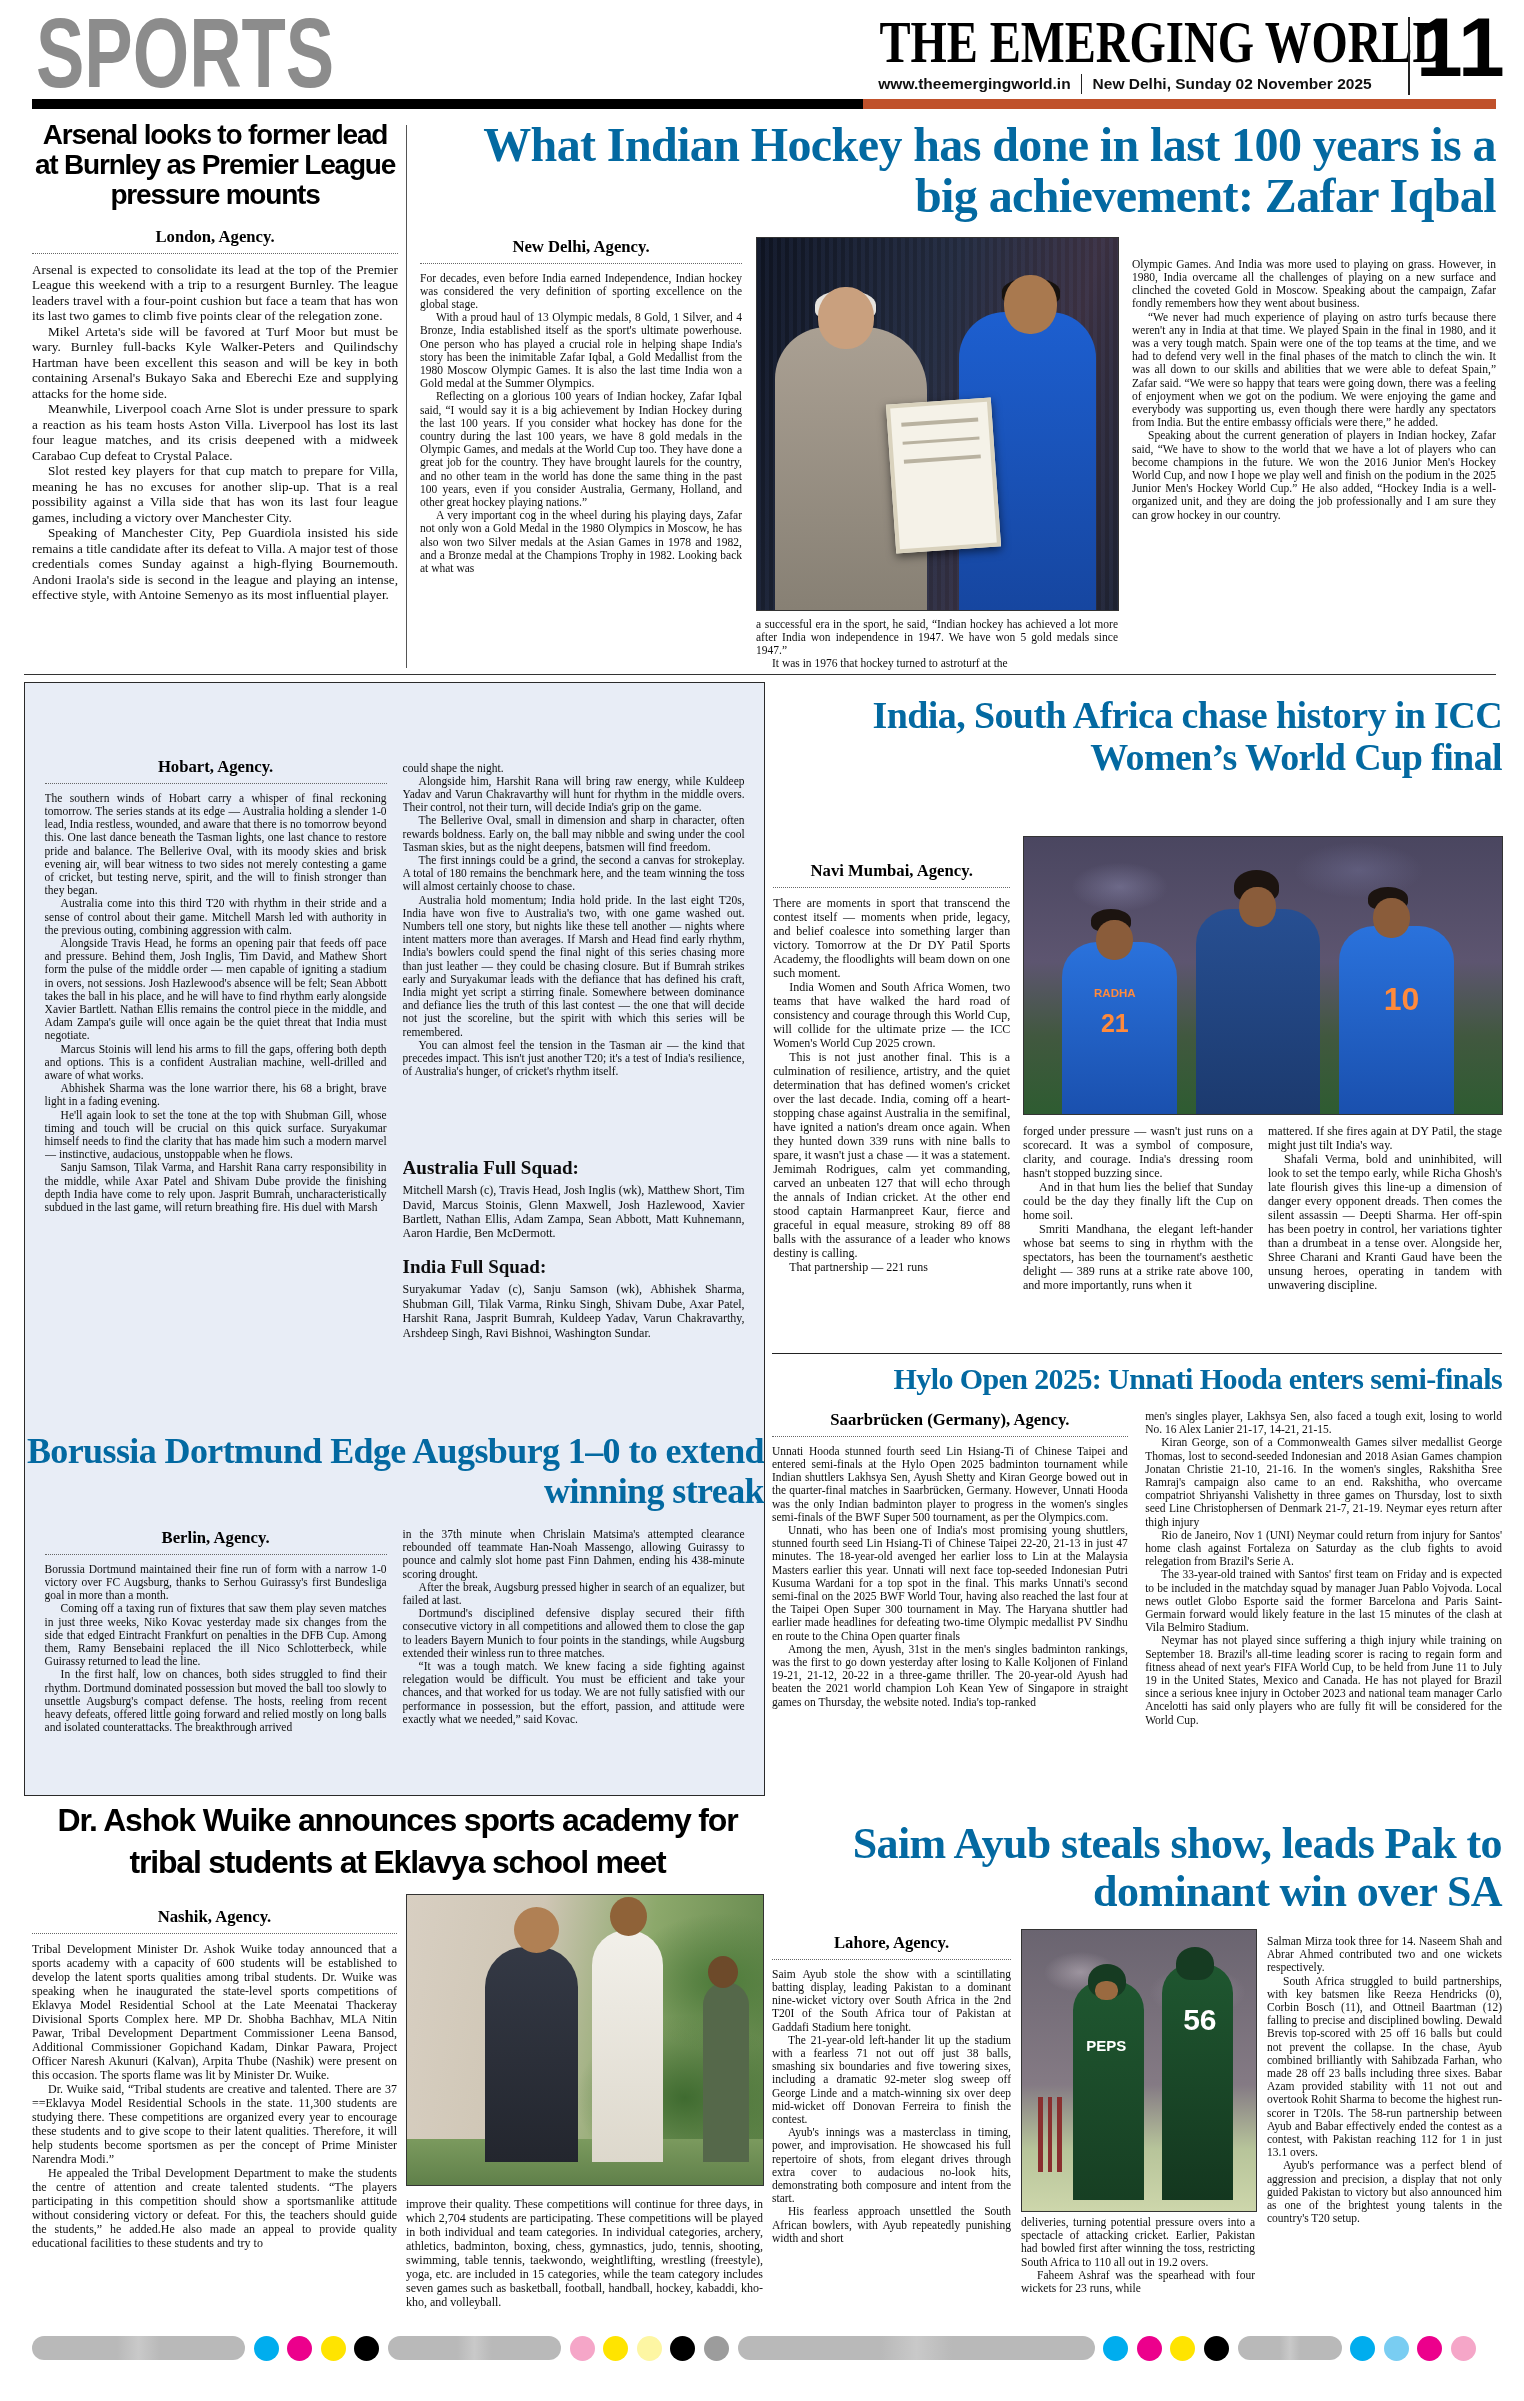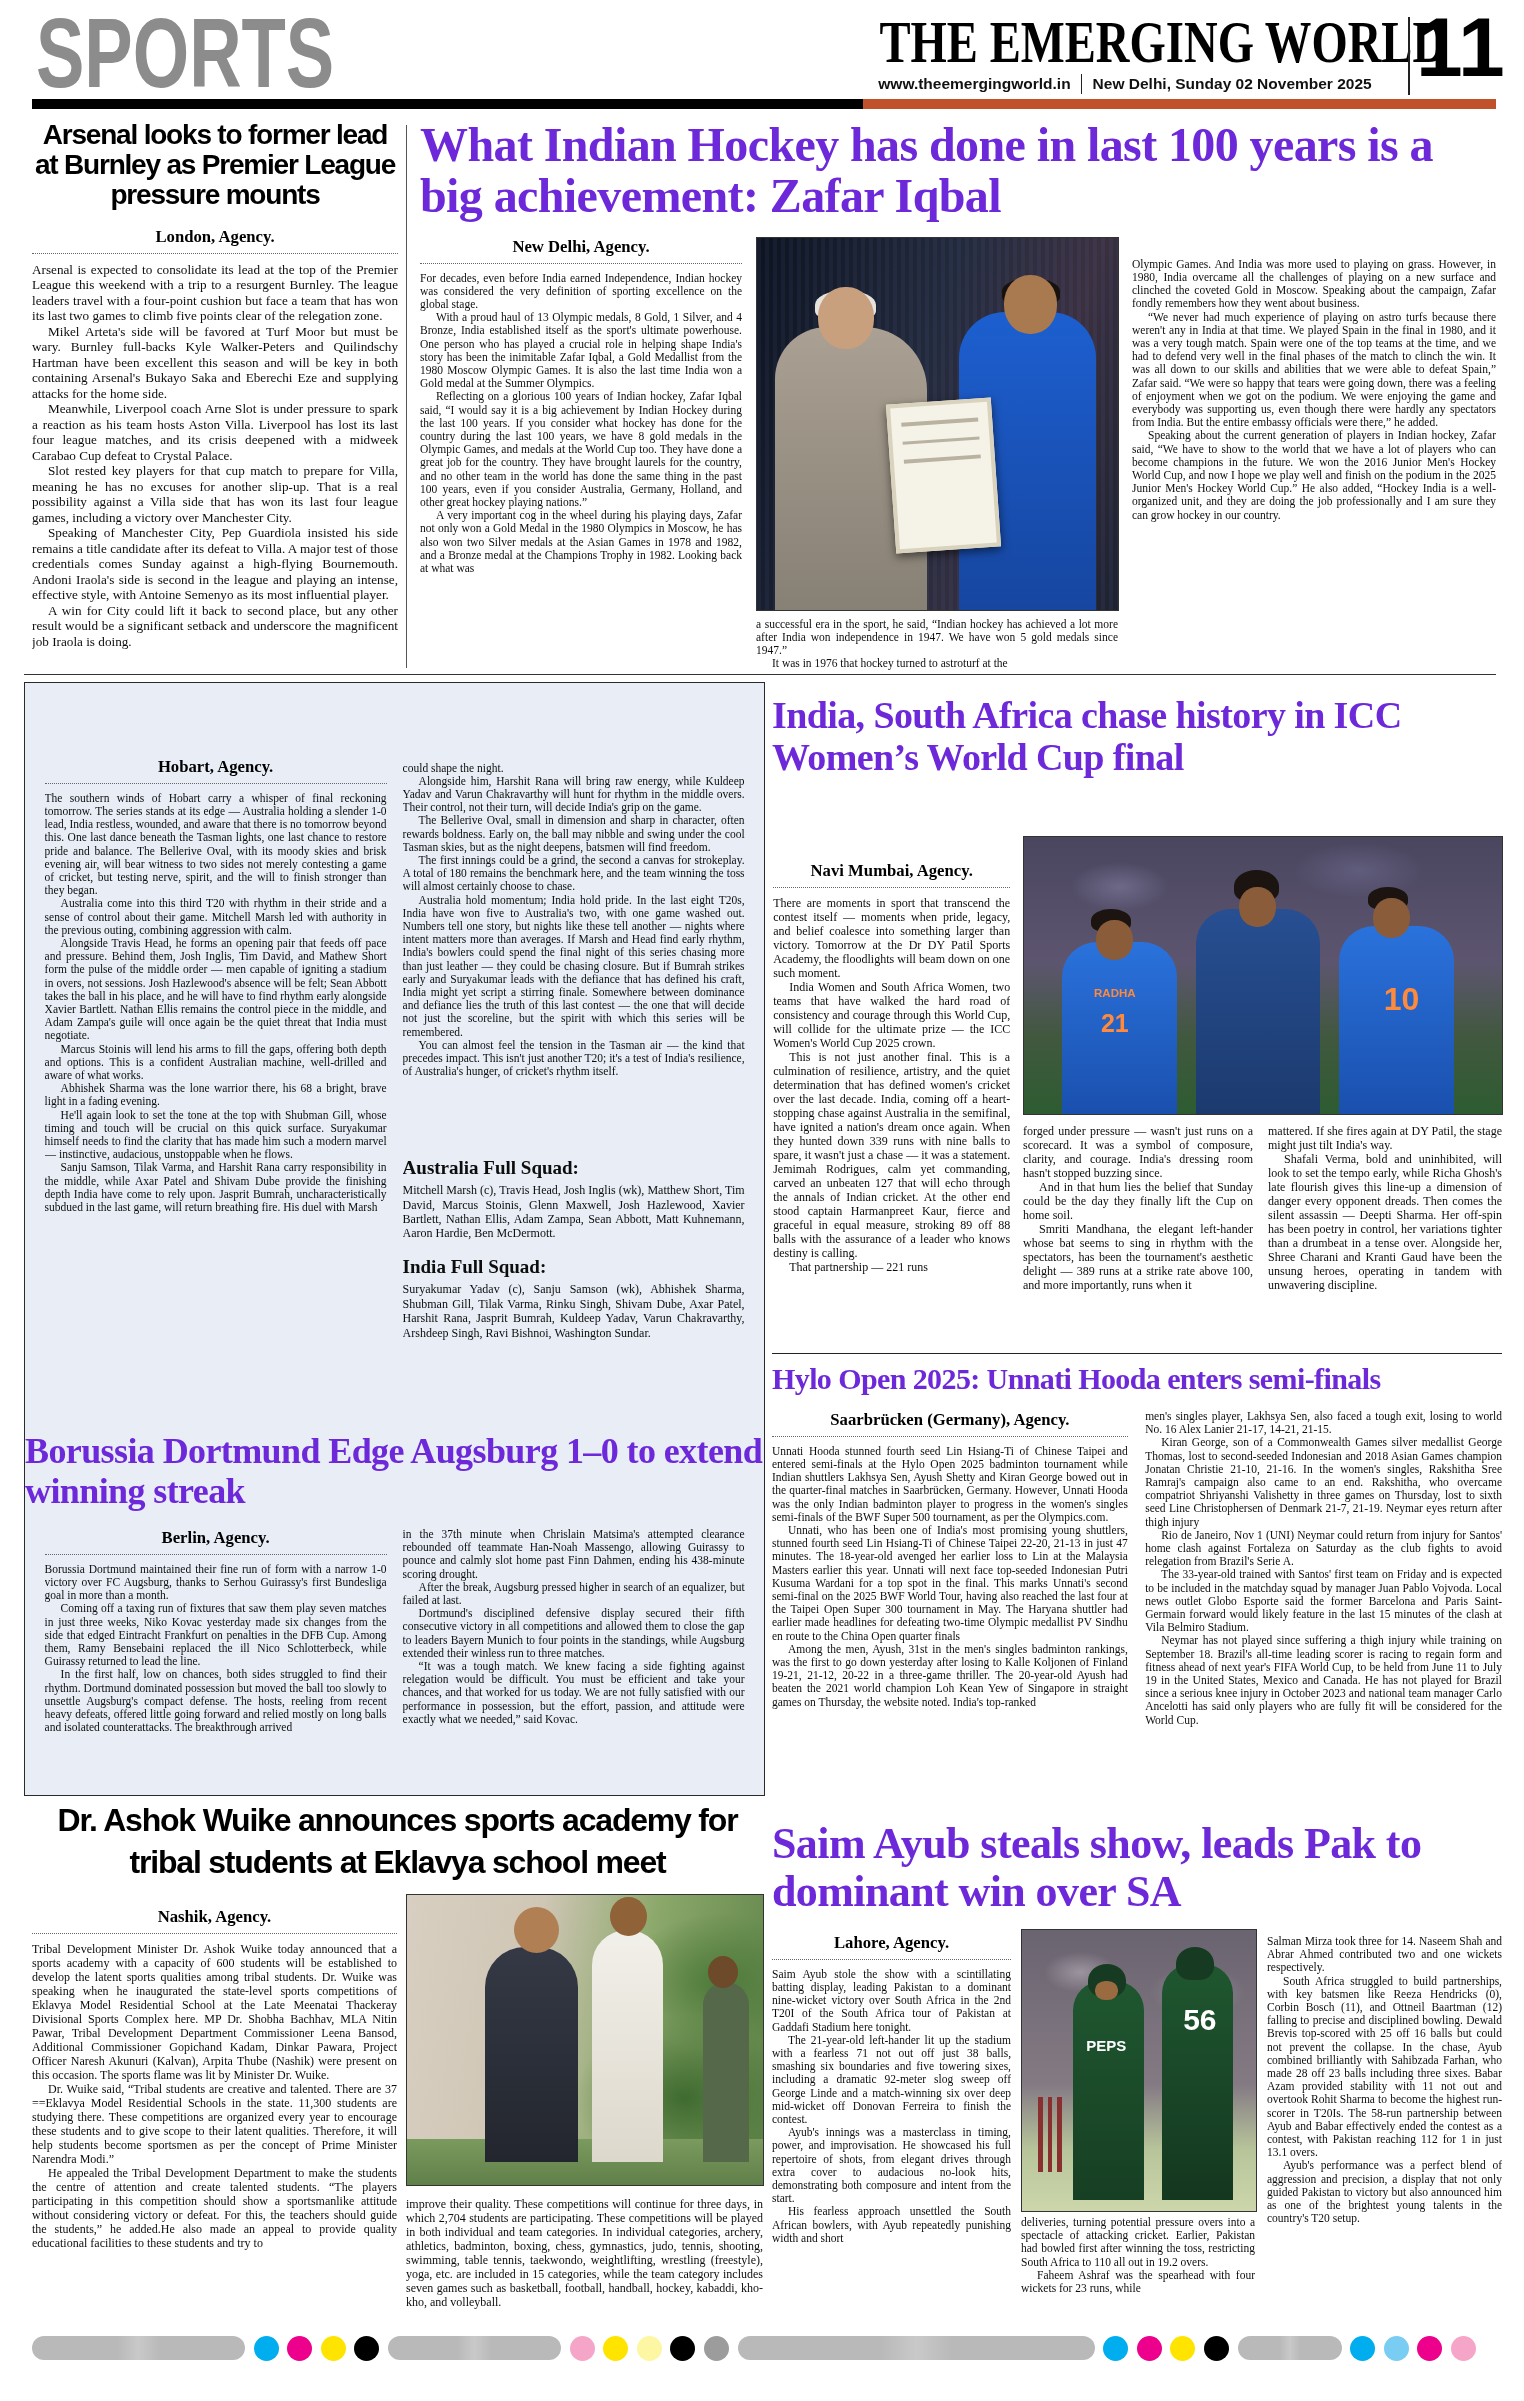--- a/index.html
+++ b/index.html
@@ -10,21 +10,21 @@
   .masthead{position:absolute;left:846px;top:12.7px;width:558px;text-align:center;font-family:"Liberation Serif",serif;font-weight:700;font-size:53px;line-height:1;transform:scale(.88,1.12);transform-origin:center top;white-space:nowrap;color:#000;}
   .masthead-sub{position:absolute;left:846px;top:74px;width:558px;display:flex;justify-content:center;align-items:center;gap:10.4px;font-family:"Liberation Sans",sans-serif;font-weight:700;font-size:15.5px;color:#111;}
   .vline{width:1.2px;height:19.6px;background:#222;}
   .head-divider{position:absolute;left:1408px;top:17.3px;width:1.7px;height:78px;background:#222;}
   .page-number{position:absolute;left:1416px;top:1.2px;width:81px;font-family:"Liberation Sans",sans-serif;font-weight:700;font-size:84px;text-align:center;line-height:1.1;color:#000;}
   .bar{position:absolute;top:99px;height:9.8px;}
   .bar-black{left:32px;width:831px;background:#000;}
   .bar-orange{left:863px;width:633px;background:#c0512b;}
 
   
-  .hl-serif{font-family:"Liberation Serif",serif;font-weight:700;text-align:left;letter-spacing:-0.6px;color:#6d28d9;margin:0;}
+  .hl-serif{font-family:"Liberation Serif",serif;font-weight:700;text-align:right;letter-spacing:-0.6px;color:#0369a1;margin:0;}
   .hl-sans{font-family:"Liberation Sans",sans-serif;font-weight:700;text-align:center;letter-spacing:-1.2px;color:#000;margin:0;}
   .byline{font-family:"Liberation Serif",serif;font-weight:700;font-size:16.7px;text-align:center;border-bottom:1.7px dotted #666;padding-bottom:5.8px;margin-bottom:8px;color:#000;}
   .bt{text-align:justify;overflow:hidden;}
   .bt p{margin:0;}
   .bt p + p{text-indent:16px;}
   .fs23{font-size:13.2px;line-height:15.5px;}
   .fs21{font-size:12px;line-height:14px;}
   .fs20{font-size:11.5px;line-height:13.2px;}
   .squad-h{font-family:"Liberation Serif",serif;font-weight:700;font-size:19px;margin:15px 0 4.6px;}
   .photo{position:relative;overflow:hidden;border:0.6px solid #333;}
@@ -168,21 +168,20 @@
 
   <section class="art-arsenal">
     <h2 class="hl-sans">Arsenal looks to former lead at Burnley as Premier League pressure mounts</h2>
     <div class="byline">London, Agency.</div>
     <div class="bt fs23">
         <p>Arsenal is expected to consolidate its lead at the top of the Premier League this weekend with a trip to a resurgent Burnley. The league leaders travel with a four-point cushion but face a team that has won its last two games to climb five points clear of the relegation zone.</p>
         <p>Mikel Arteta's side will be favored at Turf Moor but must be wary. Burnley full-backs Kyle Walker-Peters and Quilindschy Hartman have been excellent this season and will be key in both containing Arsenal's Bukayo Saka and Eberechi Eze and supplying attacks for the home side.</p>
         <p>Meanwhile, Liverpool coach Arne Slot is under pressure to spark a reaction as his team hosts Aston Villa. Liverpool has lost its last four league matches, and its crisis deepened with a midweek Carabao Cup defeat to Crystal Palace.</p>
         <p>Slot rested key players for that cup match to prepare for Villa, meaning he has no excuses for another slip-up. That is a real possibility against a Villa side that has won its last four league games, including a victory over Manchester City.</p>
         <p>Speaking of Manchester City, Pep Guardiola insisted his side remains a title candidate after its defeat to Villa. A major test of those credentials comes Sunday against a high-flying Bournemouth. Andoni Iraola's side is second in the league and playing an intense, effective style, with Antoine Semenyo as its most influential player.</p>
-        <p>A win for City could lift it back to second place, but any other result would be a significant setback and underscore the magnificent job Iraola is doing.</p>
       </div>
   </section>
   <div class="vdiv1"></div>
 
   <section class="art-hockey">
     <h2 class="hl-serif">What Indian Hockey has done in last 100 years is a big achievement: Zafar Iqbal</h2>
     <div class="hockey-cols">
       <div class="h-col1">
         <div class="byline">New Delhi, Agency.</div>
         <div class="bt fs20">

